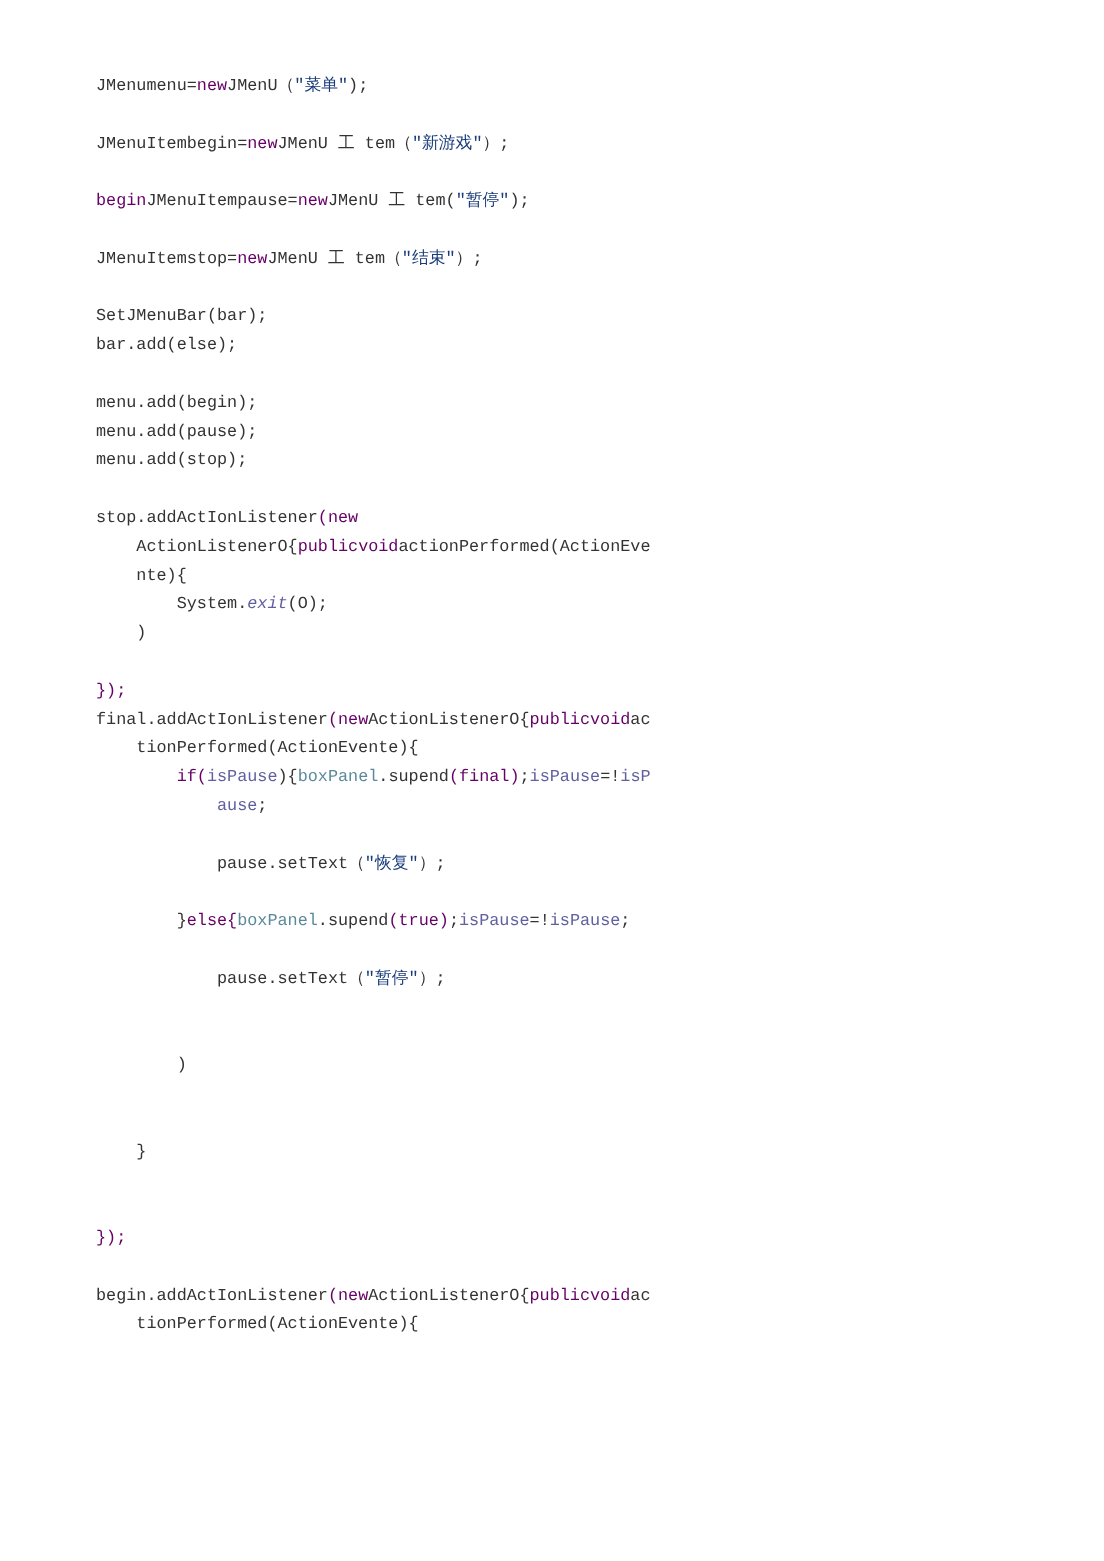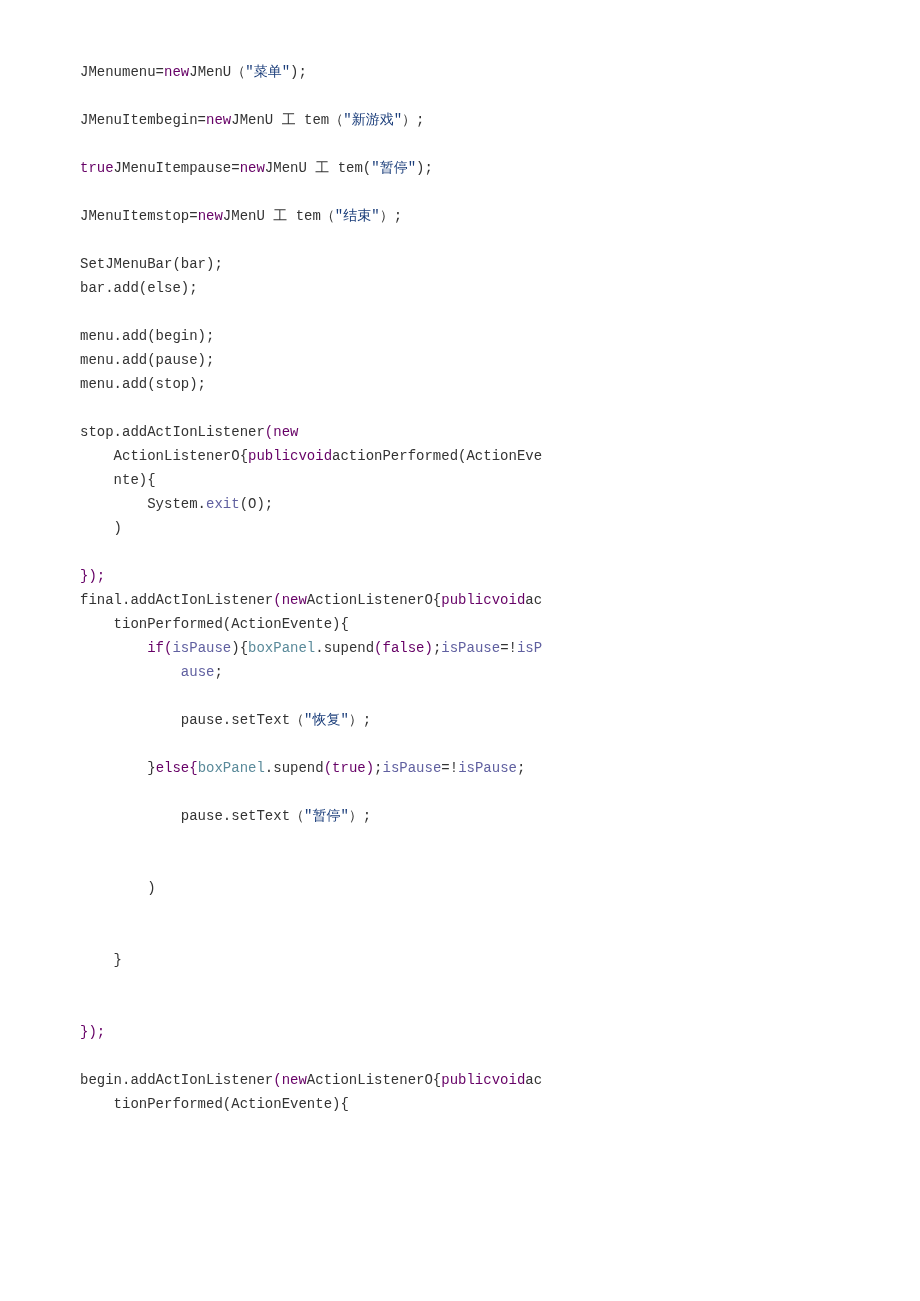--- a/index.html
+++ b/index.html
@@ -21,41 +21,41 @@
   .ident-blue { color: #6060a0; }
   .ident-teal { color: #5a8a9a; text-align: center; }
 </style>
 </head>
 <body>
 
 <div class="code-block"><span><span>JMenumenu=</span><span class="kw-bold">new</span><span>JMenU（</span><span class="str">"菜单"</span><span>);</span></span>
 
 <span><span>JMenuItembegin=</span><span class="kw-bold">new</span><span>JMenU 工 tem（</span><span class="str">"新游戏"</span><span>）;</span></span>
 
-<span><span class="kw-bold">true</span><span>JMenuItempause=</span><span class="kw-bold">new</span><span>JMenU 工 tem(</span><span class="str">"暂停"</span><span>);</span></span>
+<span><span class="kw-bold">begin</span><span>JMenuItempause=</span><span class="kw-bold">new</span><span>JMenU 工 tem(</span><span class="str">"暂停"</span><span>);</span></span>
 
 <span><span>JMenuItemstop=</span><span class="kw-bold">new</span><span>JMenU 工 tem（</span><span class="str">"结束"</span><span>）;</span></span>
 
 <span>SetJMenuBar(bar);</span>
 <span>bar.add(else);</span>
 
 <span>menu.add(begin);</span>
 <span>menu.add(pause);</span>
 <span>menu.add(stop);</span>
 
 <span><span>stop.addActIonListener</span><span class="kw-bold">(new</span></span>
 <span><span>    ActionListenerO{</span><span class="kw-bold">publicvoid</span><span>actionPerformed(ActionEve</span></span>
 <span>    nte){</span>
-<span><span>        System.</span><span class="ident-blue" style="">exit</span><span>(O);</span></span>
+<span><span>        System.</span><span class="ident-blue" style="font-style:italic;">exit</span><span>(O);</span></span>
 <span>    )</span>
 
 <span><span class="kw-bold">});</span></span>
 <span><span>final.addActIonListener</span><span class="kw-bold">(new</span><span>ActionListenerO{</span><span class="kw-bold">publicvoid</span><span>ac</span></span>
 <span>    tionPerformed(ActionEvente){</span>
-<span>        <span class="kw-bold">if(</span><span class="ident-blue">isPause</span><span>){</span><span class="ident-teal">boxPanel</span><span>.supend</span><span class="kw-bold">(false)</span><span>;</span><span class="ident-blue">isPause</span><span>=!</span><span class="ident-blue">isP</span></span>
+<span>        <span class="kw-bold">if(</span><span class="ident-blue">isPause</span><span>){</span><span class="ident-teal">boxPanel</span><span>.supend</span><span class="kw-bold">(final)</span><span>;</span><span class="ident-blue">isPause</span><span>=!</span><span class="ident-blue">isP</span></span>
 <span>            <span class="ident-blue">ause</span><span>;</span></span>
 
 <span><span>            pause.setText（</span><span class="str">"恢复"</span><span>）;</span></span>
 
 <span><span>        }</span><span class="kw-bold">else{</span><span class="ident-teal">boxPanel</span><span>.supend</span><span class="kw-bold">(true)</span><span>;</span><span class="ident-blue">isPause</span><span>=!</span><span class="ident-blue">isPause</span><span>;</span></span>
 
 <span><span>            pause.setText（</span><span class="str">"暂停"</span><span>）;</span></span>
 
 
 <span>        )</span>

